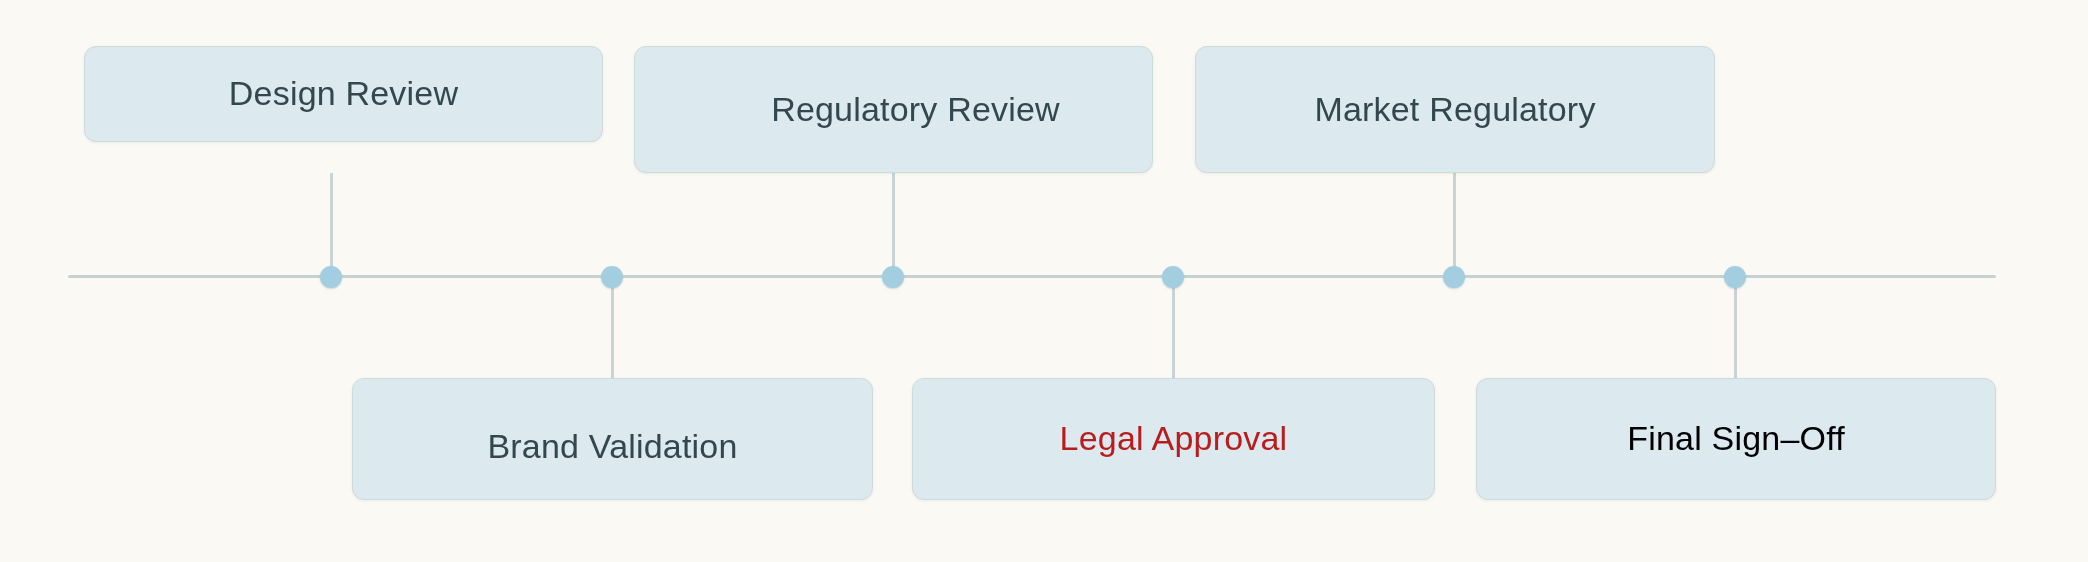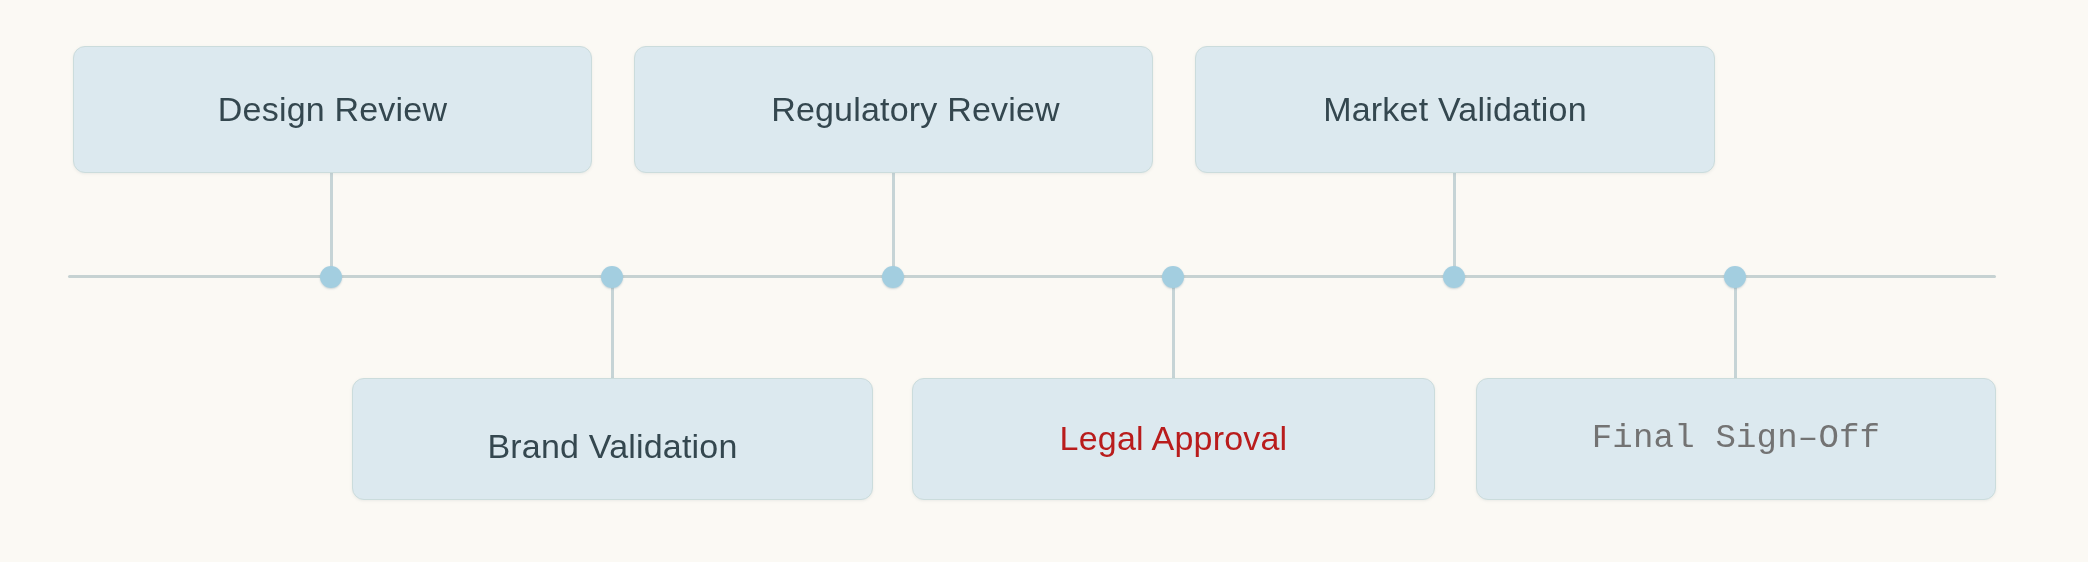--- a/index.html
+++ b/index.html
@@ -72,43 +72,43 @@
 </head>
 <body>
 
 <div id="timeline-diagram" style="background: rgb(251, 249, 244);">
 
   <div class="axis-line" style="left: 68px; width: 1928px; top: 275px; height: 3px; background: rgb(198, 210, 210);"></div>
 
   <div id="milestone-layer">
       <div class="connector" style="left: 329.5px; background: rgb(198, 212, 214); top: 173px; height: 104px;"></div>
       <div class="node-dot" style="left: 320px; top: 266px; background: rgb(163, 206, 224);"></div>
-      <div class="event-card" style="left: 73px; top: 46px; width: 519px; height: 127px; background: rgb(220, 233, 239); border-color: rgb(203, 220, 220);">
+      <div class="event-card" style="left: 84px; top: 46px; width: 519px; height: 96px; background: rgb(220, 233, 239); border-color: rgb(203, 220, 220);">
         <span class="event-label" style="color: rgb(52, 71, 79);">Design Review</span>
       </div>
       <div class="connector" style="left: 610.5px; background: rgb(198, 212, 214); top: 277px; height: 101px;"></div>
       <div class="node-dot" style="left: 601px; top: 266px; background: rgb(163, 206, 224);"></div>
       <div class="event-card" style="left: 352px; top: 378px; width: 521px; height: 122px; background: rgb(220, 233, 239); border-color: rgb(203, 220, 220);">
         <span class="event-label" style="color: rgb(52, 71, 79); margin-top: 16px;">Brand Validation</span>
       </div>
       <div class="connector" style="left: 891.5px; background: rgb(198, 212, 214); top: 173px; height: 104px;"></div>
       <div class="node-dot" style="left: 882px; top: 266px; background: rgb(163, 206, 224);"></div>
       <div class="event-card" style="left: 634px; top: 46px; width: 519px; height: 127px; background: rgb(220, 233, 239); border-color: rgb(203, 220, 220); padding-left: 44px;">
         <span class="event-label" style="color: rgb(52, 71, 79);">Regulatory Review</span>
       </div>
       <div class="connector" style="left: 1171.5px; background: rgb(198, 212, 214); top: 277px; height: 101px;"></div>
       <div class="node-dot" style="left: 1162px; top: 266px; background: rgb(163, 206, 224);"></div>
       <div class="event-card" style="left: 912px; top: 378px; width: 523px; height: 122px; background: rgb(220, 233, 239); border-color: rgb(203, 220, 220);">
         <span class="event-label" style="color: #b91c1c;">Legal Approval</span>
       </div>
       <div class="connector" style="left: 1452.5px; background: rgb(198, 212, 214); top: 173px; height: 104px;"></div>
       <div class="node-dot" style="left: 1443px; top: 266px; background: rgb(163, 206, 224);"></div>
       <div class="event-card" style="left: 1195px; top: 46px; width: 520px; height: 127px; background: rgb(220, 233, 239); border-color: rgb(203, 220, 220);">
-        <span class="event-label" style="color: rgb(52, 71, 79);">Market Validation</span>
+        <span class="event-label" style="color: rgb(52, 71, 79);">Market Regulatory</span>
       </div>
       <div class="connector" style="left: 1733.5px; background: rgb(198, 212, 214); top: 277px; height: 101px;"></div>
       <div class="node-dot" style="left: 1724px; top: 266px; background: rgb(163, 206, 224);"></div>
       <div class="event-card" style="left: 1476px; top: 378px; width: 520px; height: 122px; background: rgb(220, 233, 239); border-color: rgb(203, 220, 220);">
-        <span class="event-label" style="color: #737373; font-family: Liberation Mono, monospace;">Final Sign–Off</span>
+        <span class="event-label" style="color: #000000;">Final Sign–Off</span>
       </div>
     </div>
 
 </div>
 
 </body></html>

